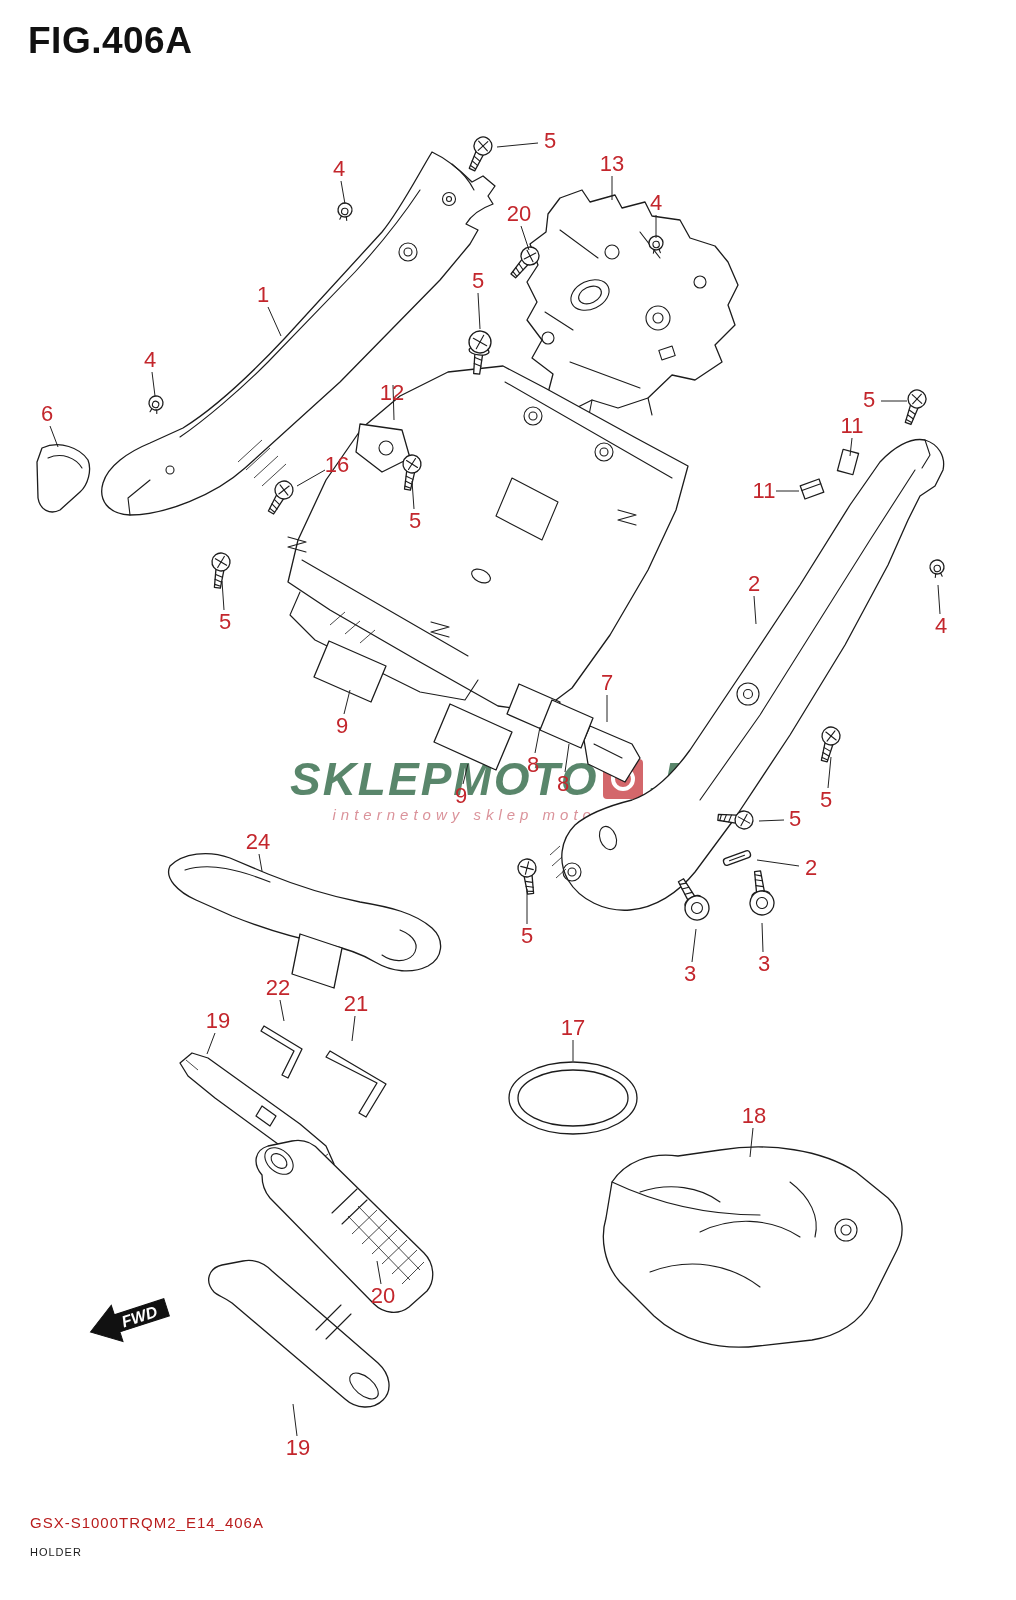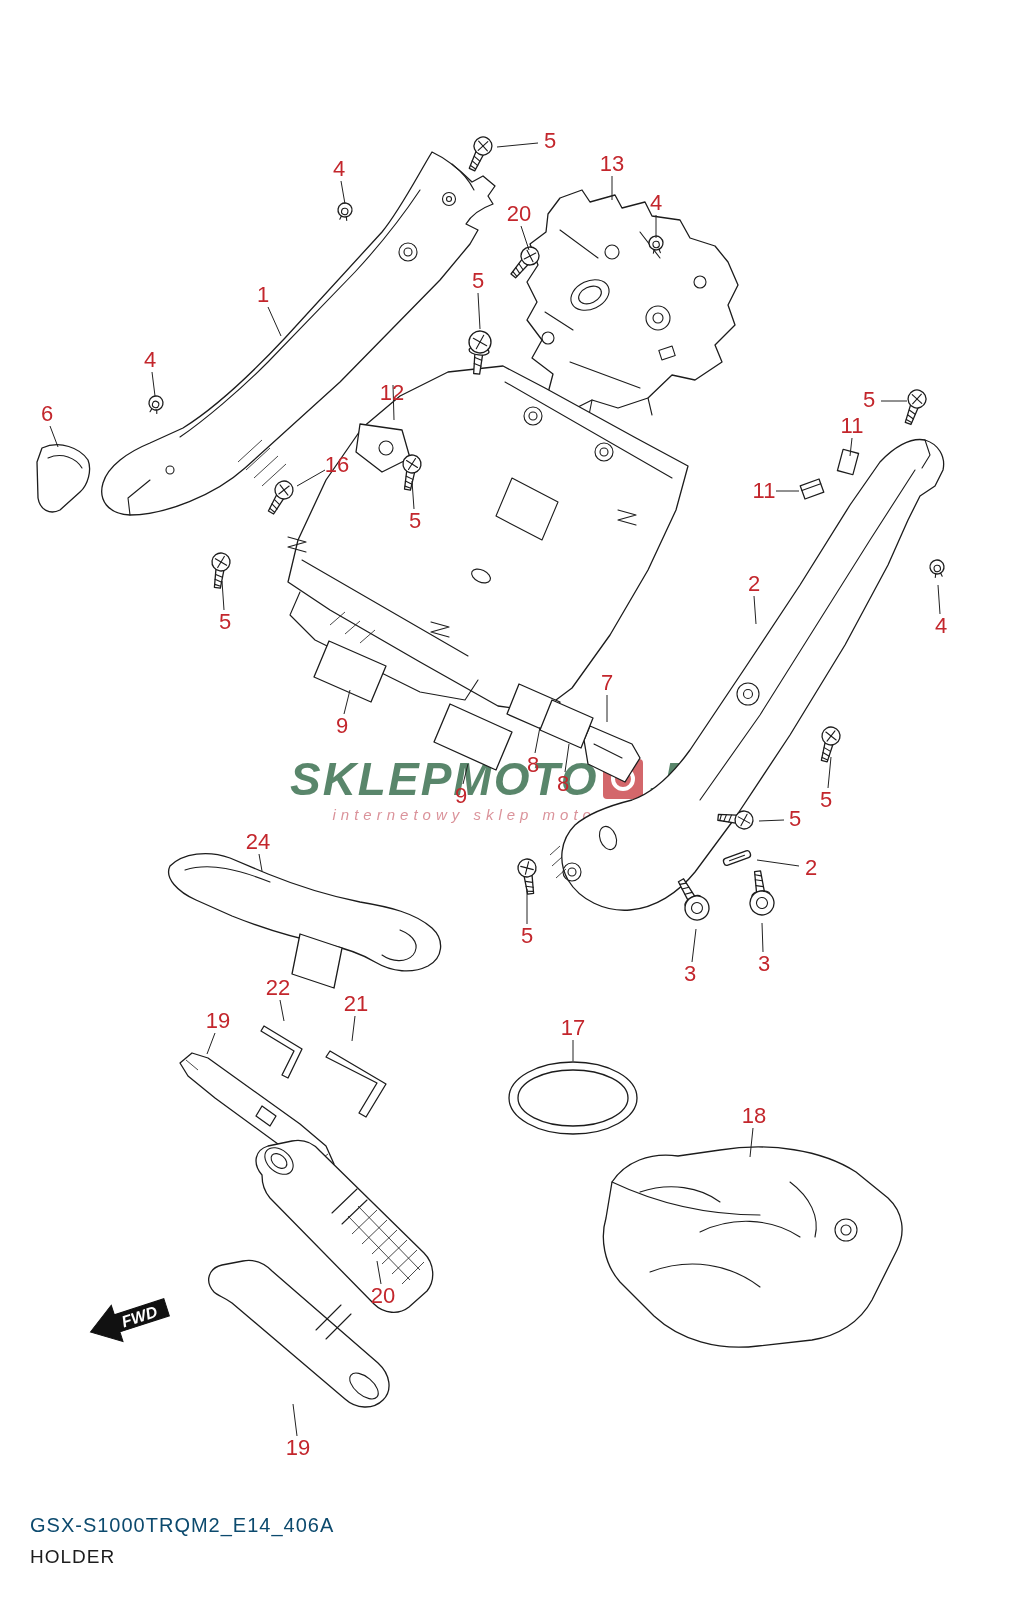--- a/index.html
+++ b/index.html
@@ -1,21 +1,21 @@
 <!DOCTYPE html>
 <html style="--callout-color: #c3262c; --wm-accent: #c1272d;"><head>
 <meta charset="utf-8">
 <style>
   html,body{margin:0;padding:0;background:#fff;}
   .page{position:relative;width:1016px;height:1600px;background:#ffffff;
         font-family:"Liberation Sans",sans-serif;overflow:hidden;}
   .fig-title{position:absolute;left:28px;top:20px;font-size:37px;font-weight:800;
              color:#111;letter-spacing:0.5px;margin:0;}
-  .footer-code{position:absolute;left:30px;top:1514px;font-size:20px;color:#0c4a6e;letter-spacing:1px;}
-  .footer-name{position:absolute;left:30px;top:1546px;font-size:19px;color:#1c1c1c;letter-spacing:1px;}
+  .footer-code{position:absolute;left:30px;top:1514px;font-size:15px;color:#b91c1c;letter-spacing:1px;}
+  .footer-name{position:absolute;left:30px;top:1546px;font-size:11px;color:#1c1c1c;letter-spacing:1px;}
   .diagram-svg{position:absolute;left:0;top:0;}
   .art .s{fill:#ffffff;stroke:#1c1c1c;stroke-width:1.3;stroke-linejoin:round;}
   .art .l{fill:none;stroke:#1c1c1c;stroke-width:1.1;stroke-linejoin:round;stroke-linecap:round;}
   .art .thin{fill:none;stroke:#1c1c1c;stroke-width:0.8;}
   .leader{stroke:#222;stroke-width:1;}
   .callout-layer{position:absolute;left:0;top:0;width:100%;height:100%;pointer-events:none;}
   .callout{position:absolute;transform:translate(-50%,-50%);
            color:var(--callout-color,#c3262c);font-size:22px;font-weight:500;
            font-family:"Liberation Sans",sans-serif;}
   .watermark{position:absolute;left:50%;top:752px;transform:translateX(-50%);
@@ -28,20 +28,21 @@
           border:4px solid #fff;border-radius:50%;}
   .wm-tagline{margin-top:0px;font-size:15px;font-style:italic;color:#cb6570;letter-spacing:5px;}
   .fwd-text{fill:#ffffff;font-size:16px;font-weight:bold;font-style:italic;
             font-family:"Liberation Sans",sans-serif;}
 </style>
 </head>
 <body>
 
 <div class="page">
 
+  <h1 class="fig-title">FIG.406A</h1>
 
   <div class="watermark">
     <div class="wm-brand">
       <span>SKLEPMOTO</span>
       <span class="wm-box"></span>
       <span>.PL</span>
     </div>
     <div class="wm-tagline">internetowy sklep motocyklowy</div>
   </div>
 

